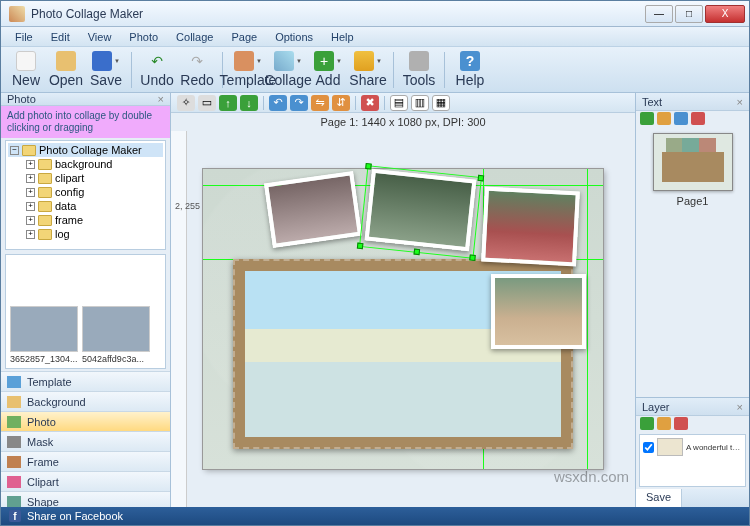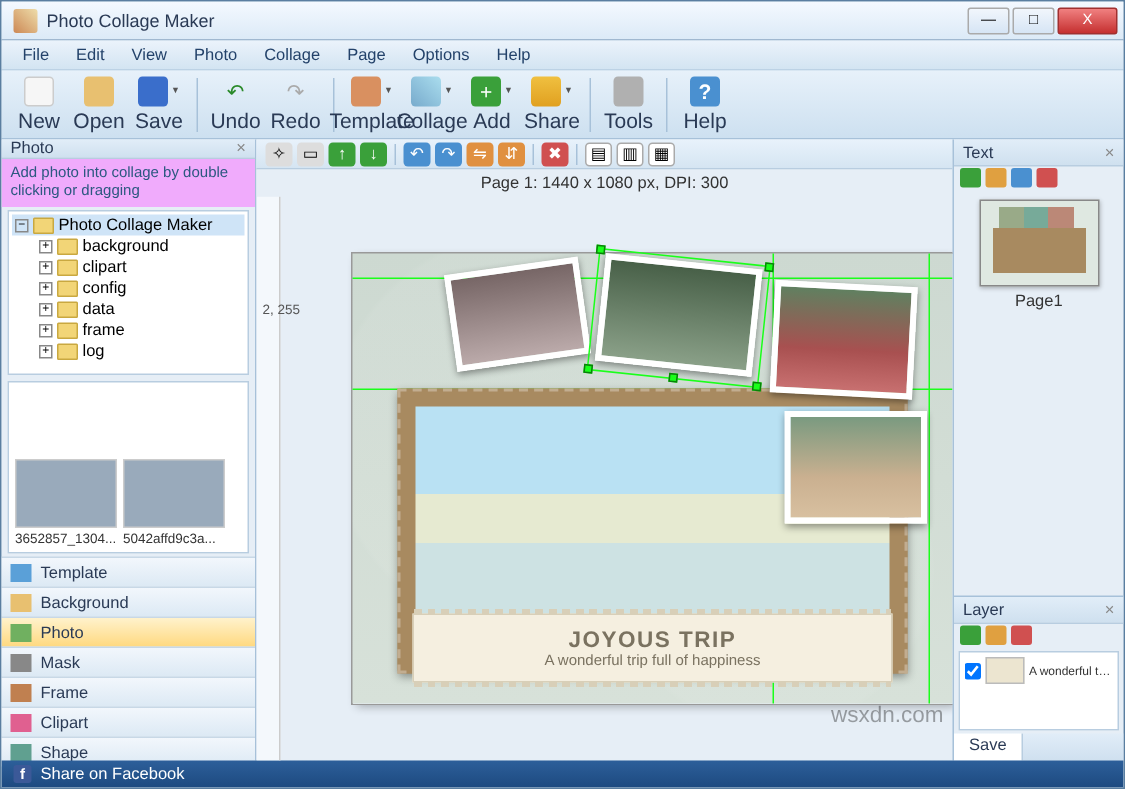--- a/index.html
+++ b/index.html
@@ -55,21 +55,21 @@
 .cat .ci { width:14px; height:12px; }
 .ci-tpl{background:#5aa0d8;} .ci-bg{background:#e8c070;} .ci-ph{background:#70b060;} .ci-ms{background:#888;} .ci-fr{background:#c08050;} .ci-cl{background:#e06090;} .ci-sh{background:#60a090;}
 
 
 .center { flex:1; display:flex; flex-direction:column; background:#e6eef6; }
 .mini-tb { height:20px; background:linear-gradient(#e8f2fb,#d5e5f2); border-bottom:1px solid #b8cde0; display:flex; align-items:center; gap:3px; padding:0 6px; }
 .mini-tb .mb { width:18px; height:16px; border-radius:3px; display:flex; align-items:center; justify-content:center; font-size:11px; }
 .mb-green{background:#3aa03a;color:#fff;} .mb-blue{background:#4a90d0;color:#fff;} .mb-ora{background:#e09040;color:#fff;} .mb-red{background:#d05050;color:#fff;} .mb-gray{background:#ddd;} .mb-pg{background:#fff;border:1px solid #aaa;}
 .mini-sep{width:1px;height:14px;background:#a7c1d9;margin:0 2px;}
 .status { height:18px; display:flex; align-items:center; justify-content:center; color:#333; background:#e6eef6; }
-.canvas-wrap { flex:1; display:flex; align-items:center; justify-content:flex-end; position:relative; overflow:hidden; }
+.canvas-wrap { flex:1; display:flex; align-items:center; justify-content:center; position:relative; overflow:hidden; }
 .ruler-v { position:absolute; left:0; top:0; bottom:0; width:16px; background:#f4f8fc; border-right:1px solid #ccc; }
 .ruler-h-info { position:absolute; left:0; top:70px; font-size:9px; color:#555; writing-mode: horizontal-tb; }
 .canvas { width:400px; height:300px; position:relative; background:linear-gradient(#cdd9d1,#d7e1d9); box-shadow:0 0 0 1px #999, 2px 2px 6px rgba(0,0,0,0.3); }
 .canvas::before{content:"";position:absolute;inset:0;background:radial-gradient(circle at 30% 40%, rgba(255,255,255,0.06) 0 40%, transparent 41%), radial-gradient(circle at 70% 70%, rgba(255,255,255,0.05) 0 30%, transparent 31%);}
 .guide{position:absolute;background:#1aff1a;}
 .guide.gh{height:1px;left:0;right:0;} .guide.gv{width:1px;top:0;bottom:0;}
 .photo-frame{position:absolute; left:30px; top:90px; width:340px; height:190px; background:#a88a60; border:6px solid #a88a60; box-shadow:0 2px 6px rgba(0,0,0,0.4);}
 .photo-frame::after{content:"";position:absolute;inset:-6px;border:2px dashed rgba(255,255,255,0.3);pointer-events:none;}
 .beach{position:absolute;inset:6px;background:linear-gradient(#b9e1f3 0 35%, #e6ead1 35% 55%, #cde2e3 55% 100%);}
 .pic { position:absolute; background:#ddd; border:4px solid #fff; box-shadow:0 2px 5px rgba(0,0,0,0.4); }
@@ -334,24 +334,20 @@
         <div class="pic pic2"></div>
         <div class="pic pic3"></div>
         <div class="pic pic4"></div>
         <div class="sel-outline so1">
           <div class="handle" style="top:-3px;left:-3px;"></div>
           <div class="handle" style="top:-3px;right:-3px;"></div>
           <div class="handle" style="bottom:-3px;left:-3px;"></div>
           <div class="handle" style="bottom:-3px;right:-3px;"></div>
           <div class="handle" style="bottom:-3px;left:50%;margin-left:-3px;"></div>
         </div>
-        <div class="caption-box">
-          <div class="cap-title">JOYOUS TRIP</div>
-          <div class="cap-sub">A wonderful trip full of happiness</div>
-        </div>
       </div>
       <span class="watermark">wsxdn.com</span>
     </div>
   </div>
 
   <div class="right">
     <div class="page-panel">
       <div class="panel-head">
         <span>Text</span>
         <span class="x">×</span>

